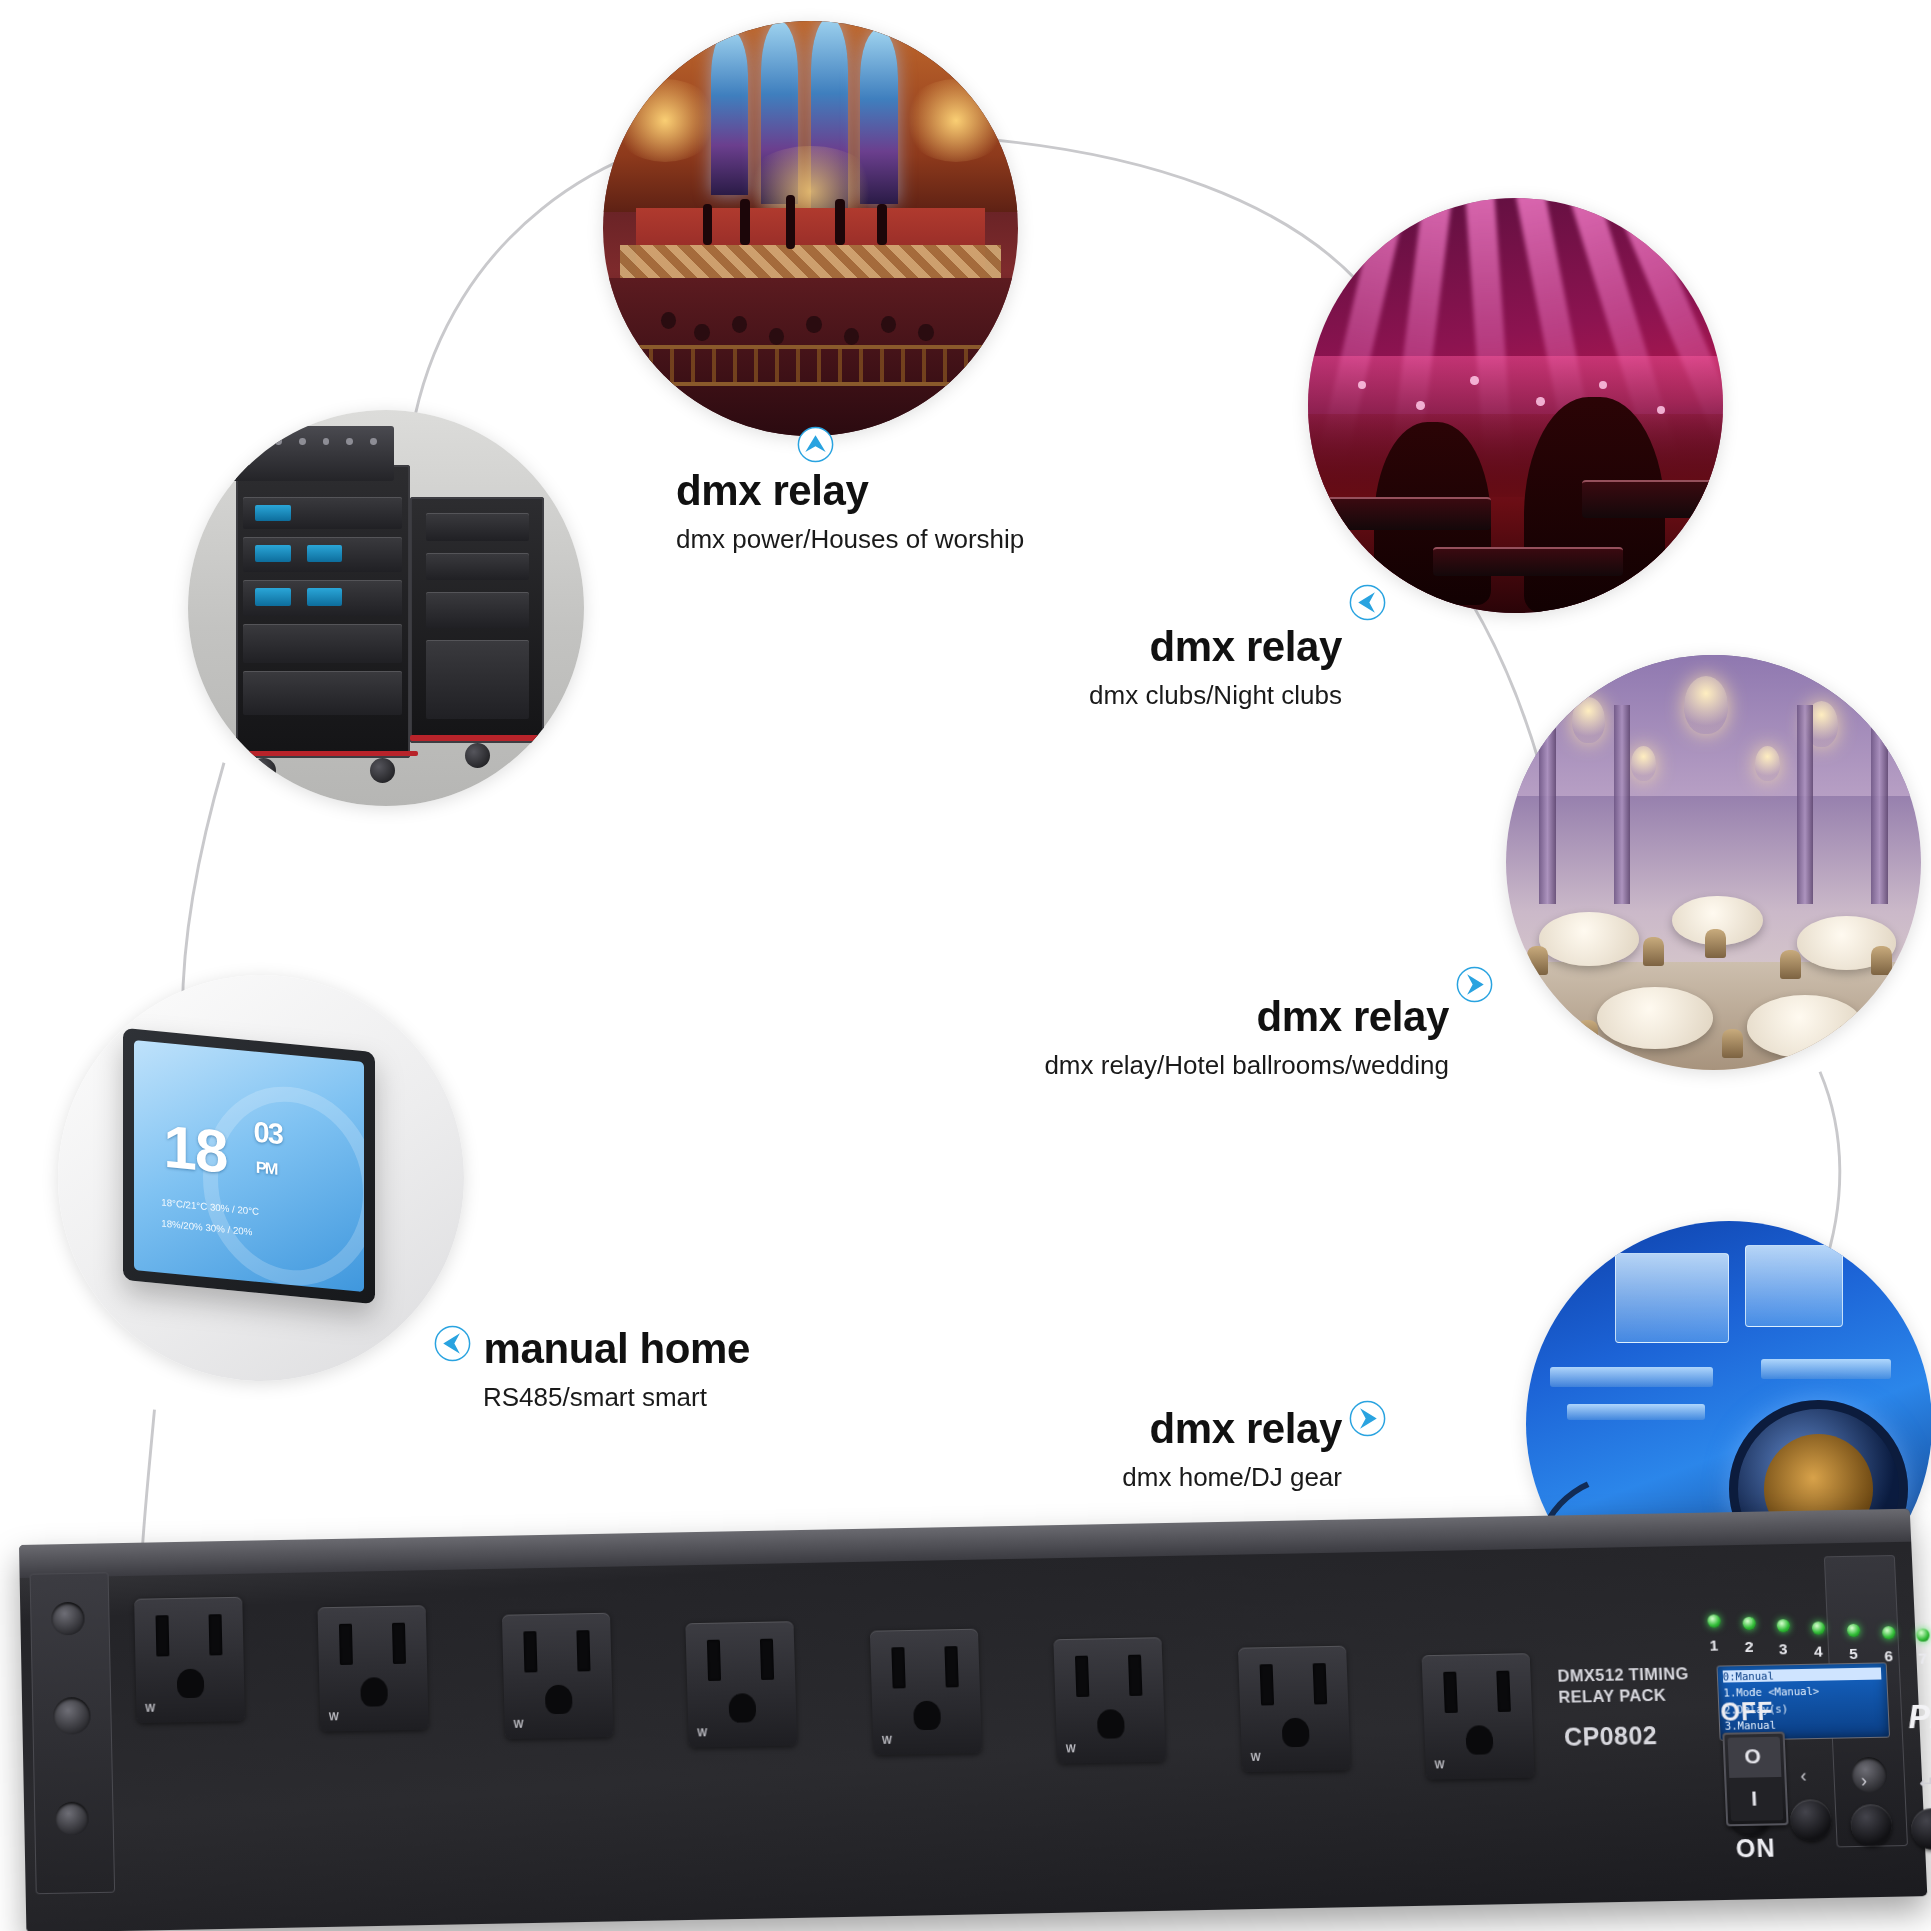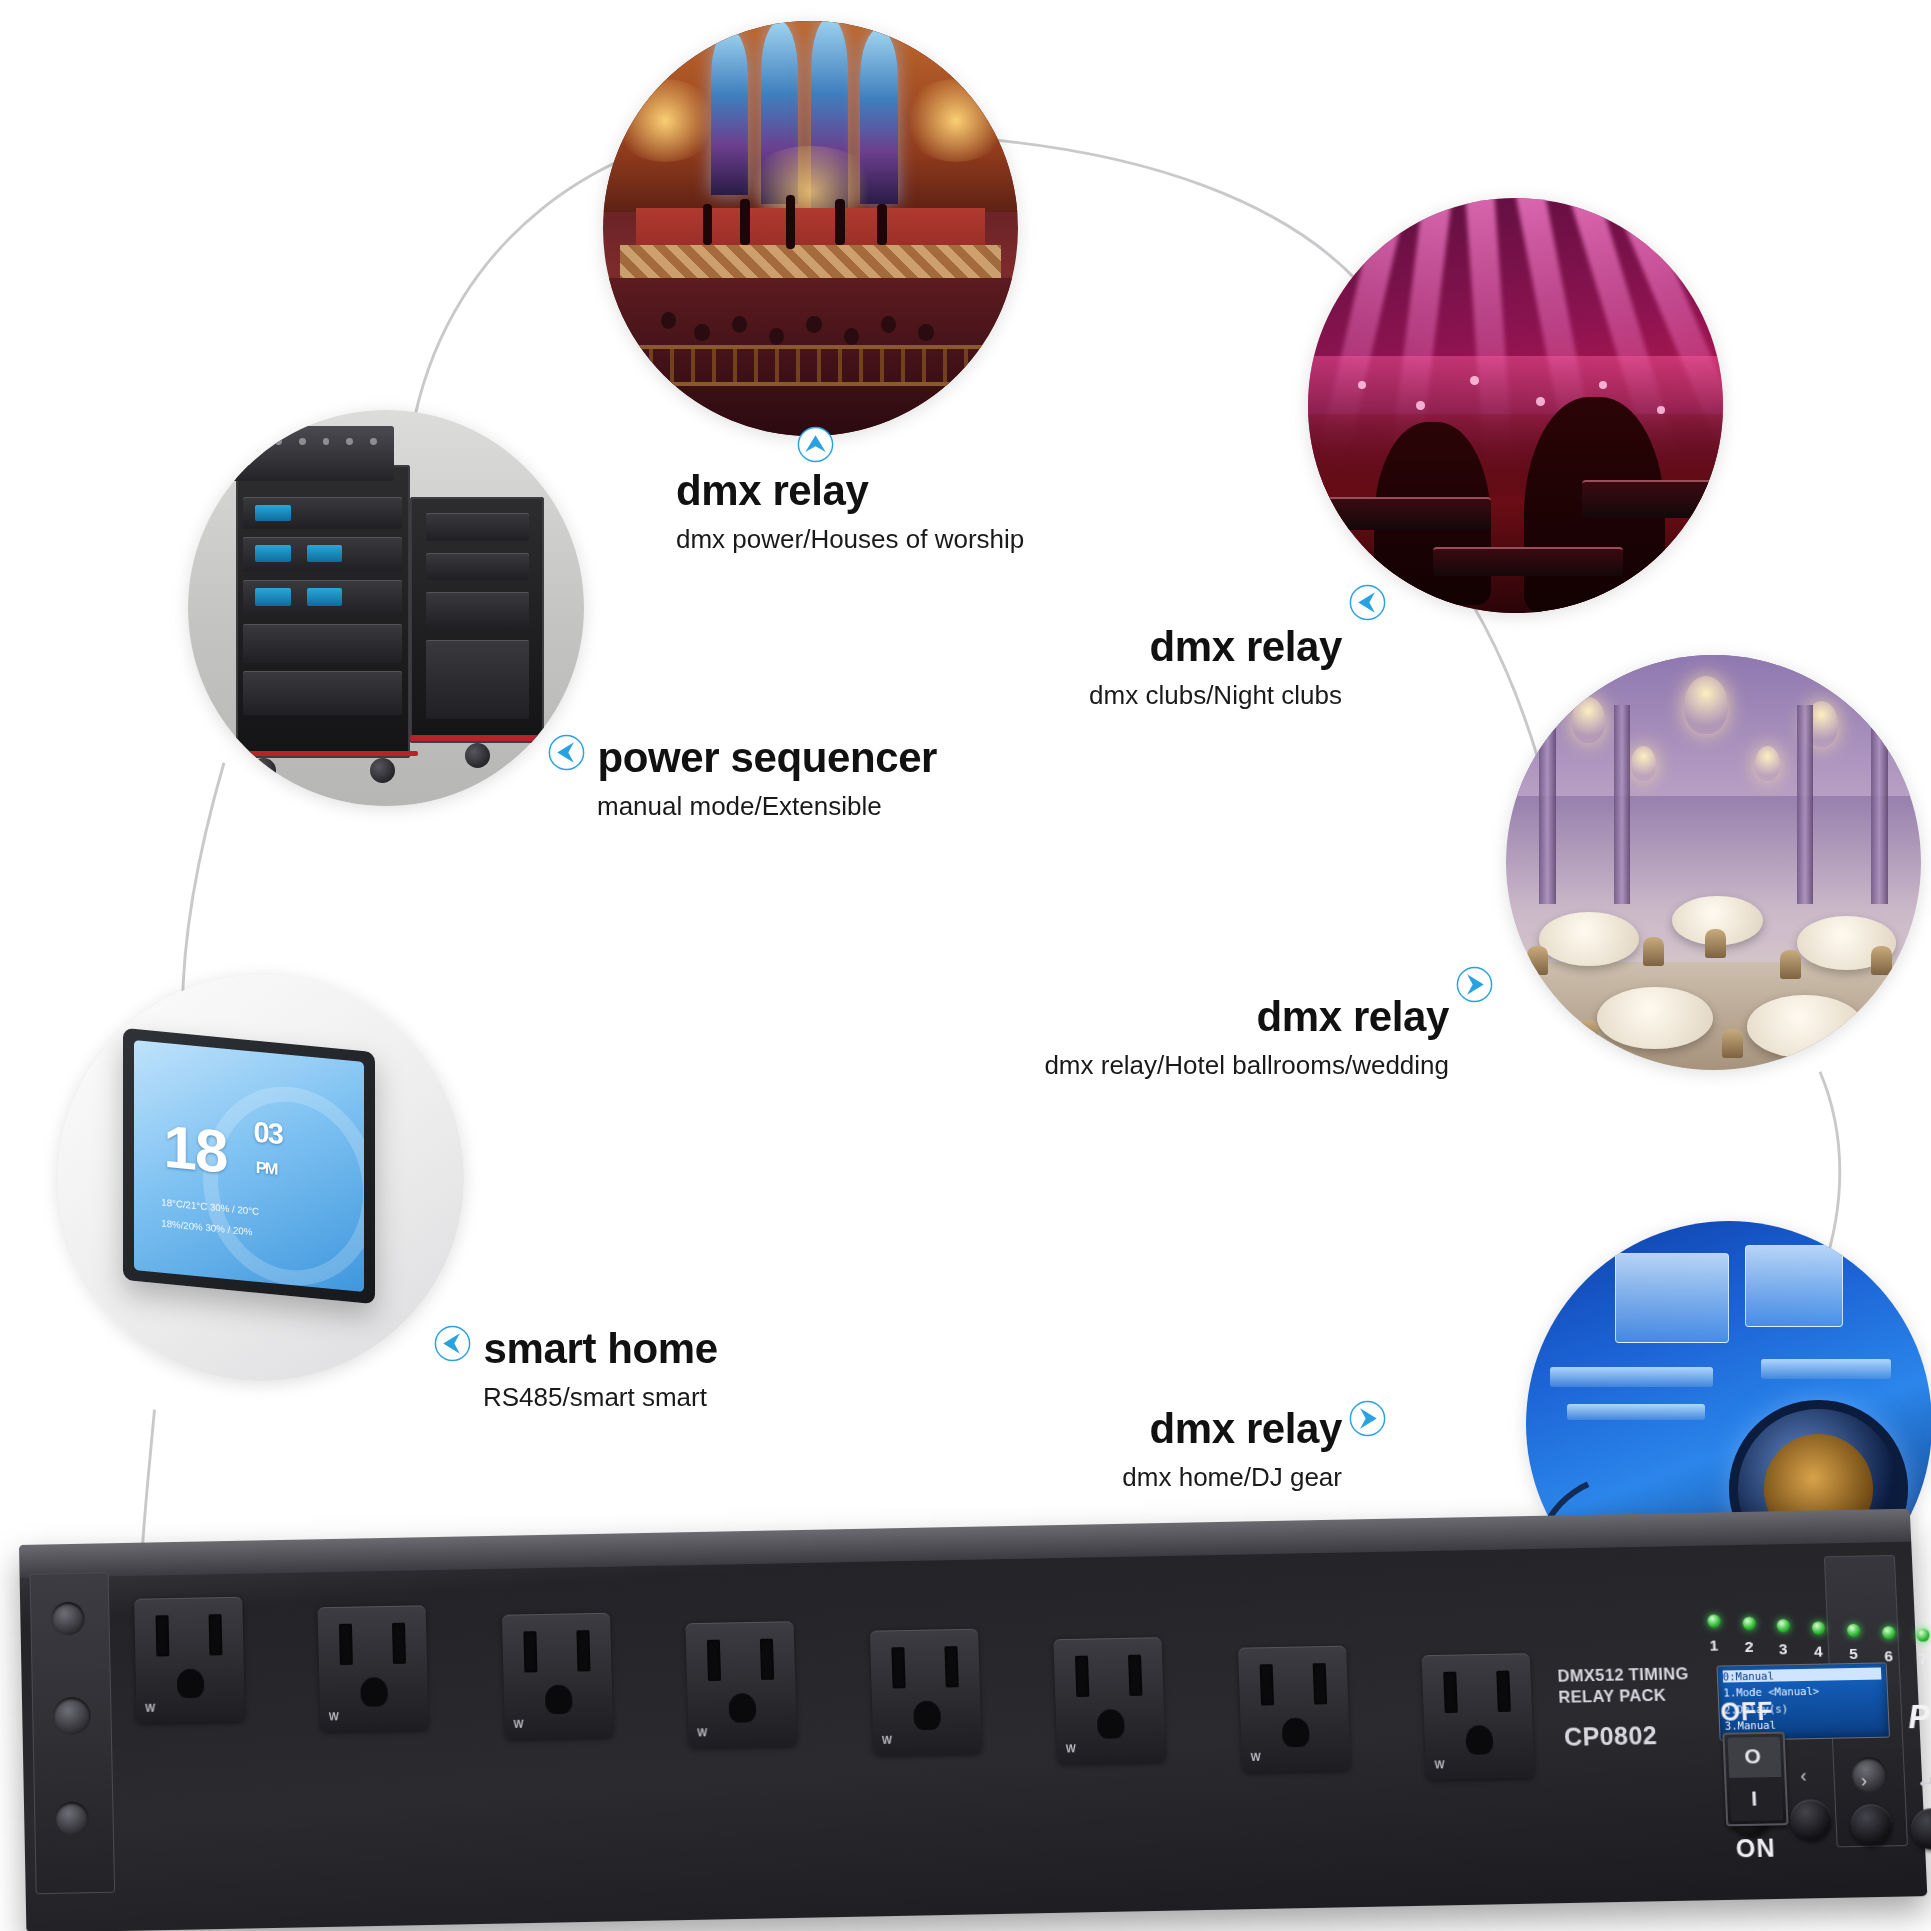--- a/index.html
+++ b/index.html
@@ -289,32 +289,20 @@
       <div class="rk-unit" style="left:60%;  top:46%;  width:26%; height:9%;"></div>
       <div class="rk-unit" style="left:60%;  top:58%;  width:26%; height:20%;"></div>
       <div class="rk-red" style="left:12%;  top:86%;  width:46%;"></div>
       <div class="rk-red" style="left:56%;  top:82%;  width:34%;"></div>
       <div class="rk-wheel" style="left:16%; top:88%;"></div>
       <div class="rk-wheel" style="left:46%; top:88%;"></div>
       <div class="rk-wheel" style="left:70%; top:84%;"></div>
     </div>
   </div>
 
-  <div class="callout" style="left:548px; top:734px; width:599px;">
-    <div class="headline" style="justify-content:flex-start;">
-      <span class="arrowbadge" style="margin-right:12.6px;">
-        <svg viewBox="0 0 40 40" width="37" height="37">
-          <circle cx="20" cy="20" r="18.5" fill="#fff" stroke="#29a3e0" stroke-width="1.6"></circle>
-          <path d="M10 20 L28 9 L22 20 L28 31 Z" fill="#29a3e0"></path>
-        </svg>
-      </span>
-      <span class="title">power sequencer</span>
-    </div>
-    <div class="sub" style="margin-left:49px;">manual mode/Extensible</div>
-  </div>
 
   <div class="bubble" style="left:1506px; top:655px; width:415px; height:415px;">
     <div class="scene">
       <div class="br-bg"></div>
       <div class="br-ceil"></div>
       <div class="br-chand" style="left:16%; top:10%;"></div>
       <div class="br-chand" style="left:43%; top:5%;  width:44px; height:58px;"></div>
       <div class="br-chand" style="left:72%; top:11%;"></div>
       <div class="br-chand" style="left:30%; top:22%; width:25px; height:35px;"></div>
       <div class="br-chand" style="left:60%; top:22%; width:25px; height:35px;"></div>
@@ -370,21 +358,21 @@
   </div>
 
   <div class="callout" style="left:434px; top:1325px; width:502px;">
     <div class="headline" style="justify-content:flex-start;">
       <span class="arrowbadge" style="margin-right:12.6px;">
         <svg viewBox="0 0 40 40" width="37" height="37">
           <circle cx="20" cy="20" r="18.5" fill="#fff" stroke="#29a3e0" stroke-width="1.6"></circle>
           <path d="M10 20 L28 9 L22 20 L28 31 Z" fill="#29a3e0"></path>
         </svg>
       </span>
-      <span class="title">smart home</span>
+      <span class="title">manual home</span>
     </div>
     <div class="sub" style="margin-left:49px;">RS485/smart smart</div>
   </div>
 
   <div class="bubble" style="left:1526px; top:1221px; width:406px; height:406px;">
     <div class="scene">
       <div class="dj-bg"></div>
       <div class="dj-scr" style="left:22%; top:8%;  width:28%; height:22%;"></div>
       <div class="dj-scr" style="left:54%; top:6%;  width:24%; height:20%;"></div>
       <div class="dj-bar" style="left:6%;  top:36%; width:40%; height:5%;"></div>

